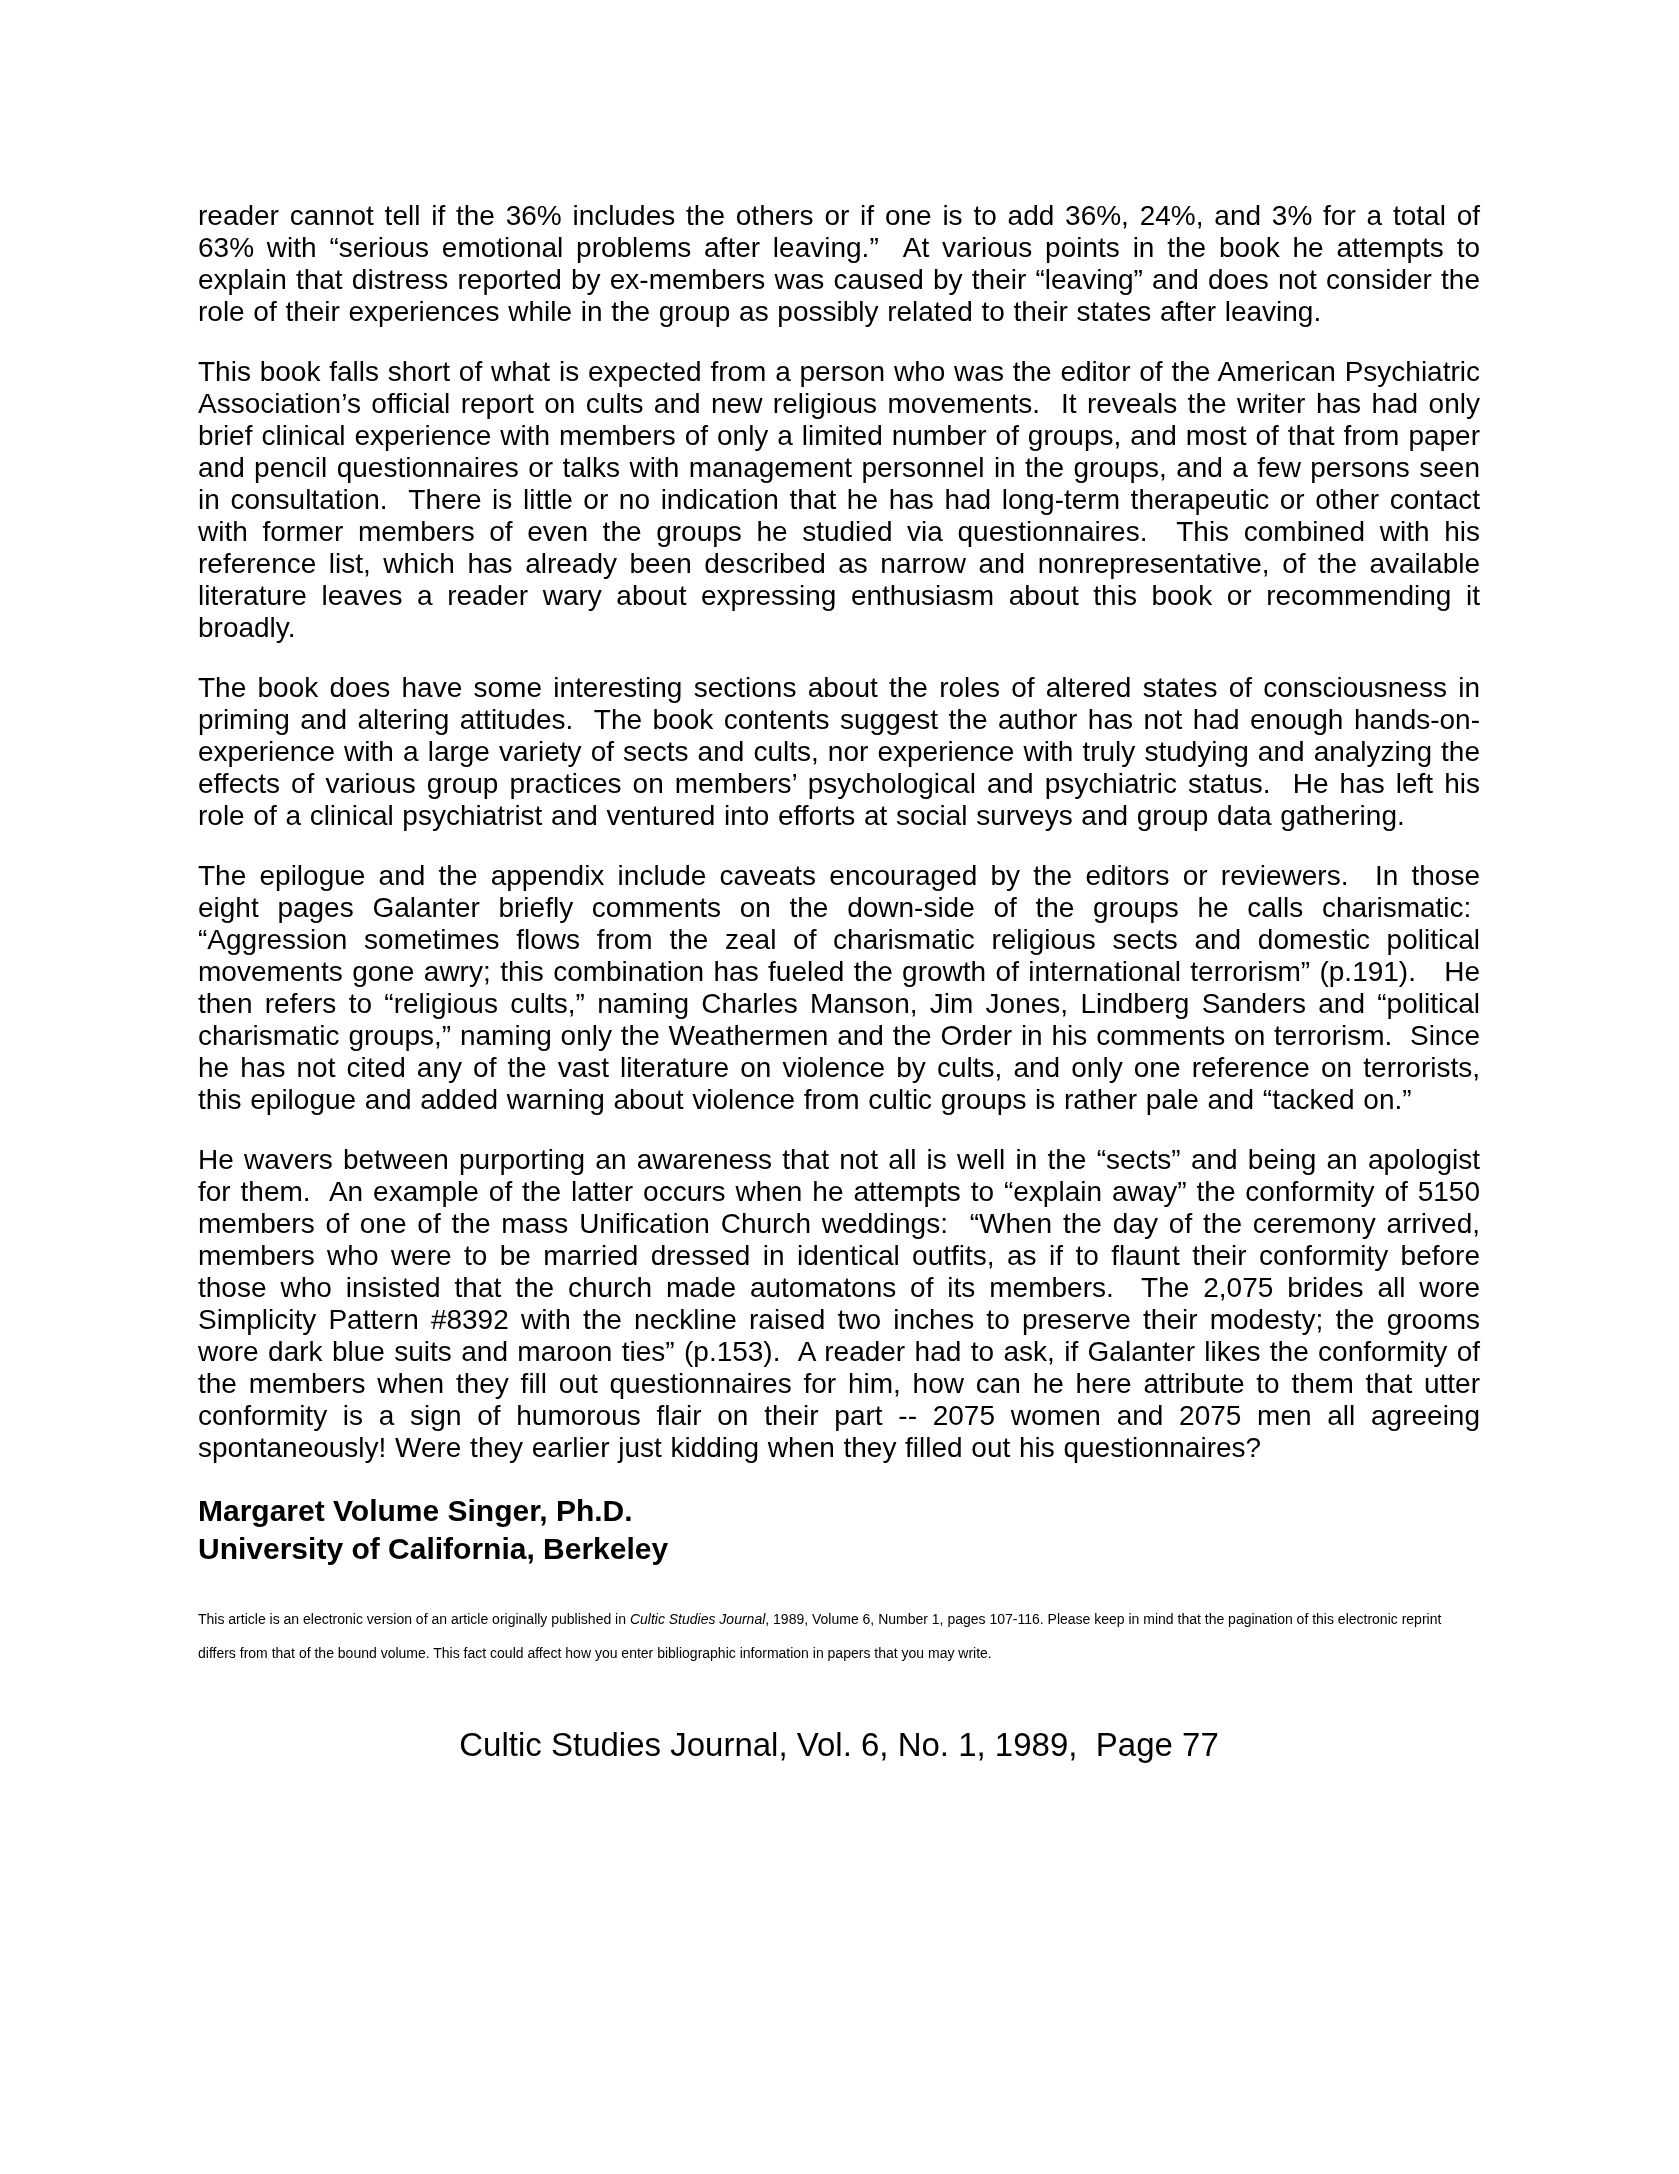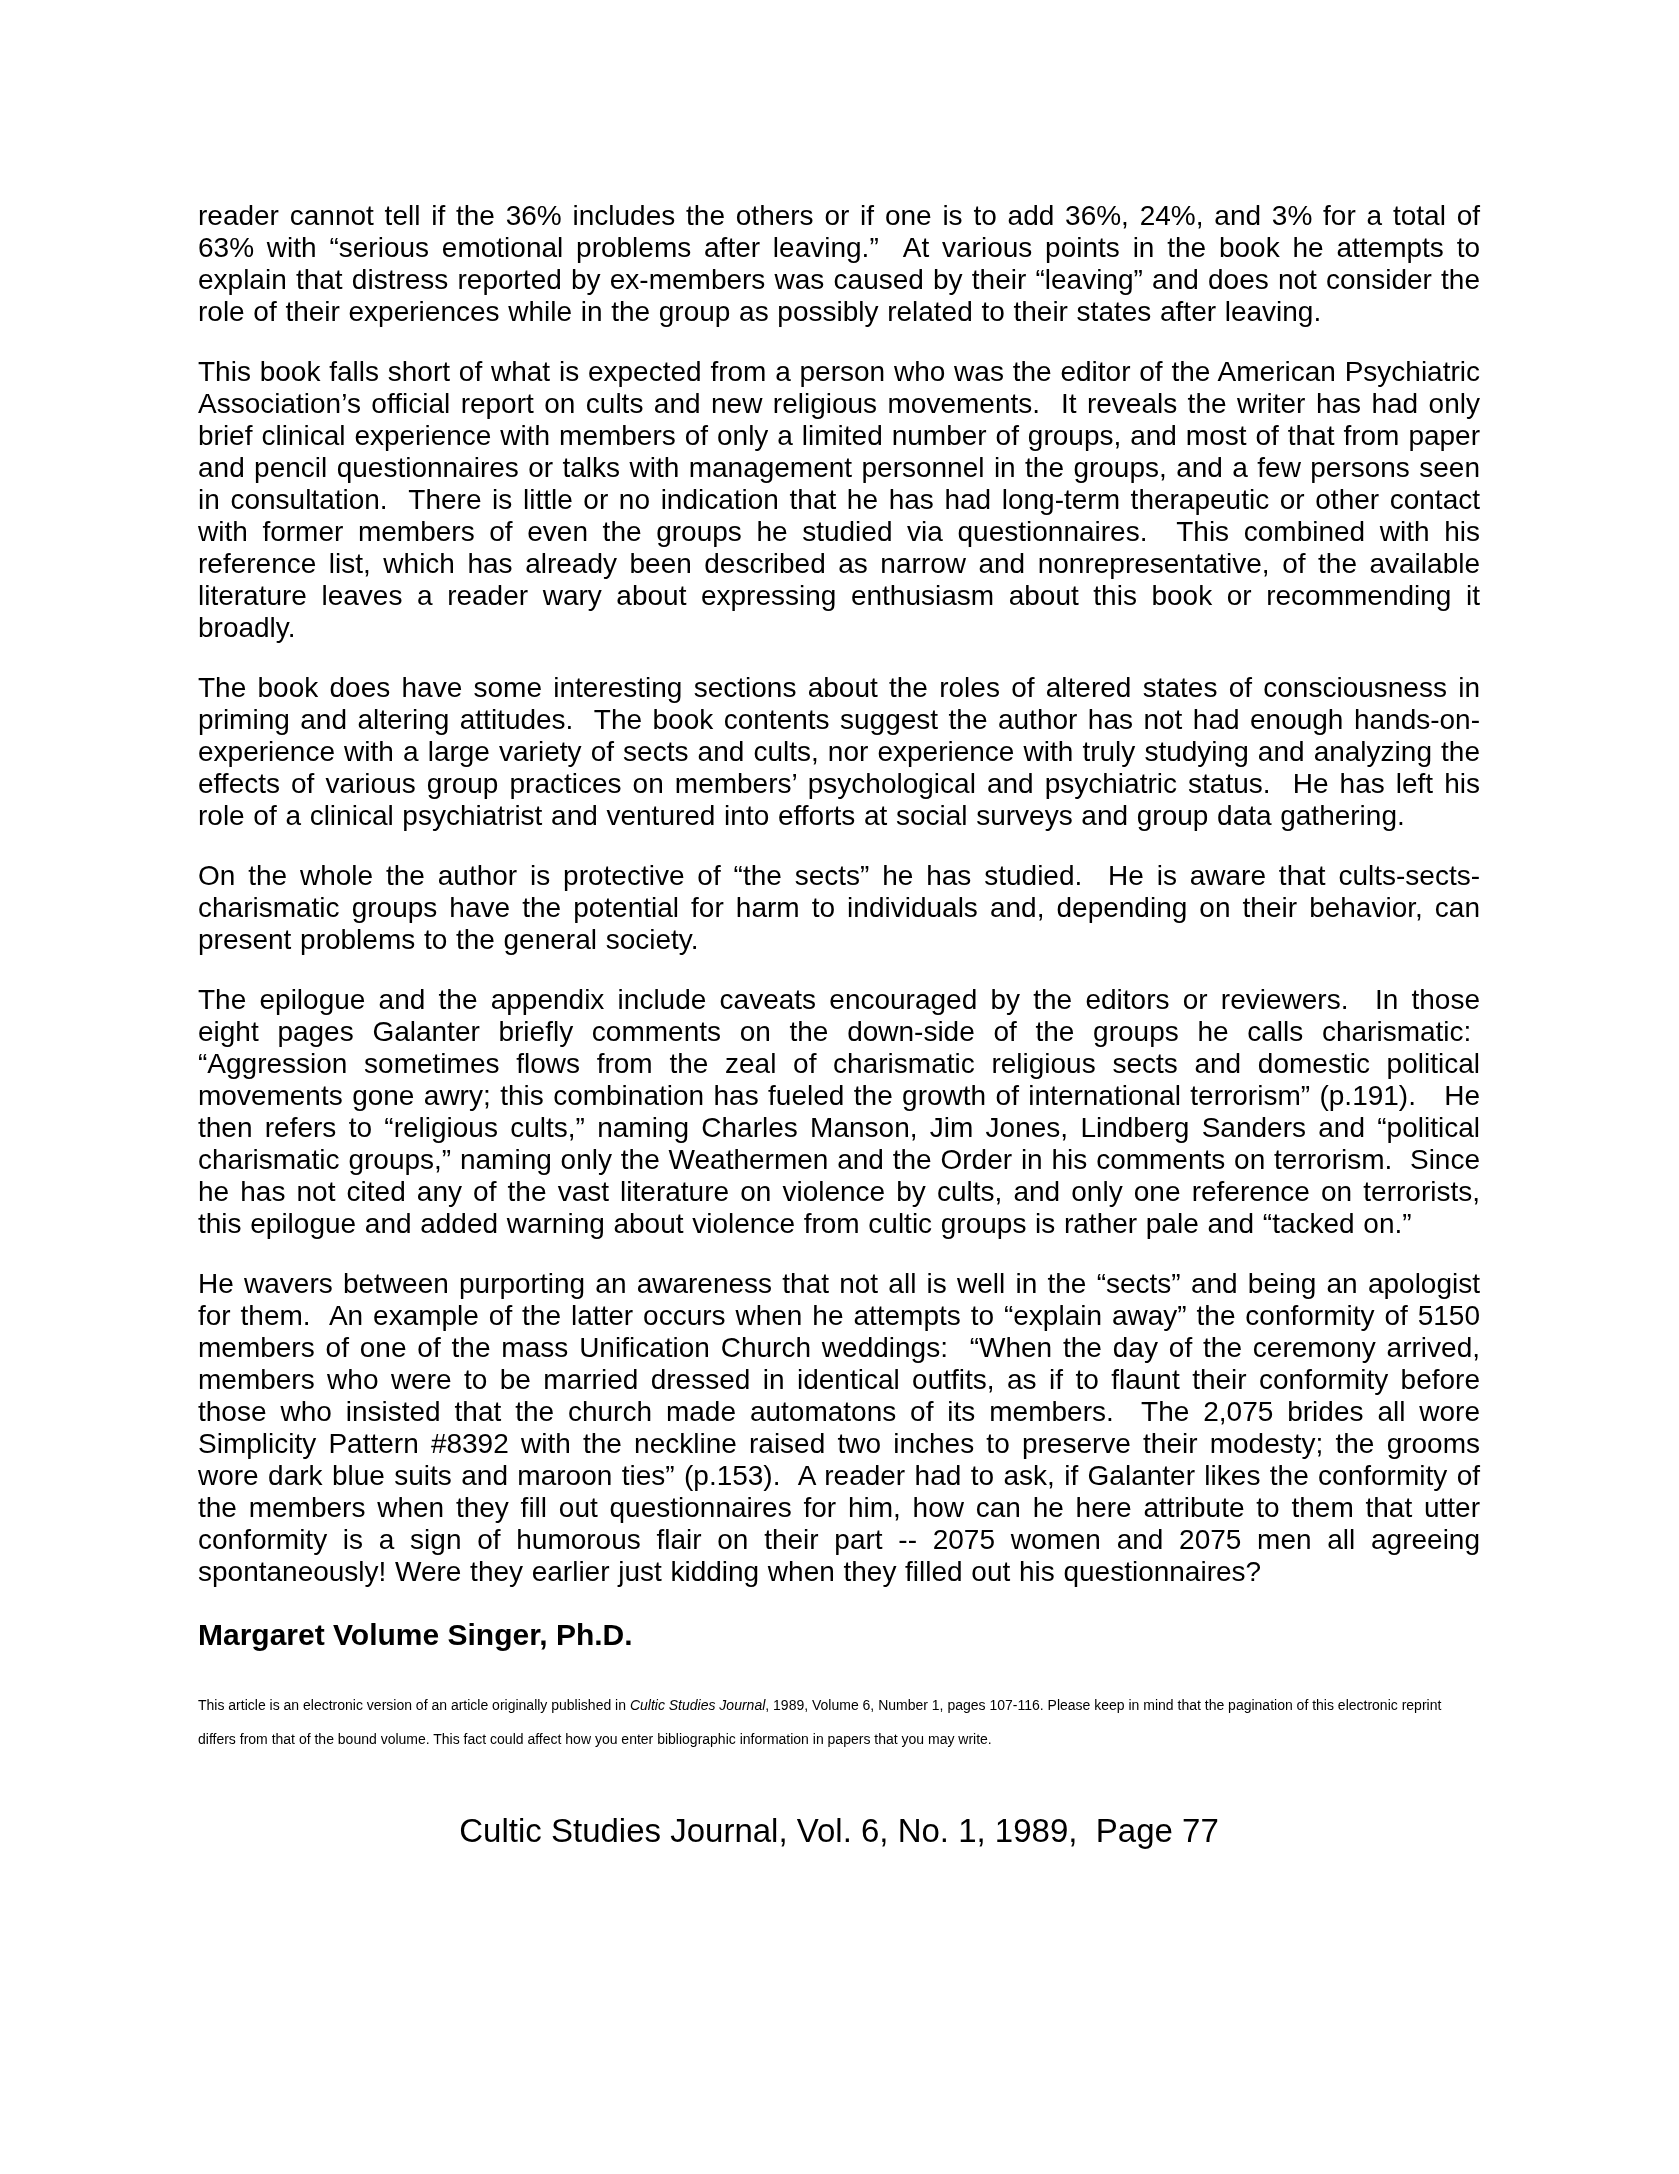--- a/index.html
+++ b/index.html
@@ -52,27 +52,27 @@
 </style>
 </head>
 <body>
 
 <div class="page">
 
   <div class="body-text">
     <p>reader cannot tell if the 36% includes the others or if one is to add 36%, 24%, and 3% for a total of 63% with “serious emotional problems after leaving.”&nbsp; At various points in the book he attempts to explain that distress reported by ex-members was caused by their “leaving” and does not consider the role of their experiences while in the group as possibly related to their states after leaving.</p>
     <p>This book falls short of what is expected from a person who was the editor of the American Psychiatric Association’s official report on cults and new religious movements.&nbsp; It reveals the writer has had only brief clinical experience with members of only a limited number of groups, and most of that from paper and pencil questionnaires or talks with management personnel in the groups, and a few persons seen in consultation.&nbsp; There is little or no indication that he has had long-term therapeutic or other contact with former members of even the groups he studied via questionnaires.&nbsp; This combined with his reference list, which has already been described as narrow and nonrepresentative, of the available literature leaves a reader wary about expressing enthusiasm about this book or recommending it broadly.</p>
     <p>The book does have some interesting sections about the roles of altered states of consciousness in priming and altering attitudes.&nbsp; The book contents suggest the author has not had enough hands-on-experience with a large variety of sects and cults, nor experience with truly studying and analyzing the effects of various group practices on members’ psychological and psychiatric status.&nbsp; He has left his role of a clinical psychiatrist and ventured into efforts at social surveys and group data gathering.</p>
-    <p>On the whole the author is protective of “the sects” he has studied.&nbsp; He is aware that cults-sects-charismatic groups have the potential for harm to individuals and, depending on their behavior, can present problems to the general society.</p>
     <p>The epilogue and the appendix include caveats encouraged by the editors or reviewers.&nbsp; In those eight pages Galanter briefly comments on the down-side of the groups he calls charismatic:&nbsp; “Aggression sometimes flows from the zeal of charismatic religious sects and domestic political movements gone awry; this combination has fueled the growth of international terrorism” (p.191).&nbsp;&nbsp; He then refers to “religious cults,” naming Charles Manson, Jim Jones, Lindberg Sanders and “political charismatic groups,” naming only the Weathermen and the Order in his comments on terrorism.&nbsp; Since he has not cited any of the vast literature on violence by cults, and only one reference on terrorists, this epilogue and added warning about violence from cultic groups is rather pale and “tacked on.”</p>
     <p>He wavers between purporting an awareness that not all is well in the “sects” and being an apologist for them.&nbsp; An example of the latter occurs when he attempts to “explain away” the conformity of 5150 members of one of the mass Unification Church weddings:&nbsp; “When the day of the ceremony arrived, members who were to be married dressed in identical outfits, as if to flaunt their conformity before those who insisted that the church made automatons of its members.&nbsp; The 2,075 brides all wore Simplicity Pattern #8392 with the neckline raised two inches to preserve their modesty; the grooms wore dark blue suits and maroon ties” (p.153).&nbsp; A reader had to ask, if Galanter likes the conformity of the members when they fill out questionnaires for him, how can he here attribute to them that utter conformity is a sign of humorous flair on their part -- 2075 women and 2075 men all agreeing spontaneously! Were they earlier just kidding when they filled out his questionnaires?</p>
   </div>
 
   <div class="signature">
     <div>Margaret Volume Singer, Ph.D.</div>
+    <div>University of California, Berkeley</div>
   </div>
 
   <p class="fine-print"><span>This article is an electronic version of an article originally published in </span><span class="journal-title">Cultic Studies Journal</span><span>, 1989, Volume 6, Number 1, pages 107-116. Please keep in mind that the pagination of this electronic reprint differs from that of the bound volume. This fact could affect how you enter bibliographic information in papers that you may write.</span></p>
 
   <div class="page-footer">Cultic Studies Journal, Vol. 6, No. 1, 1989,&nbsp; Page 77</div>
 
 </div>
 
 
 </body></html>

